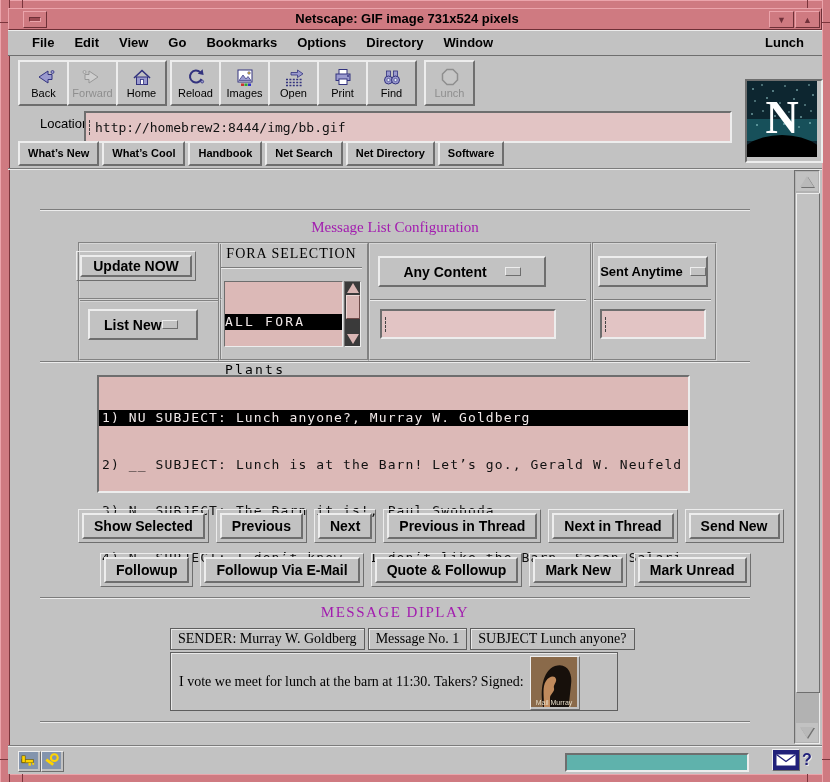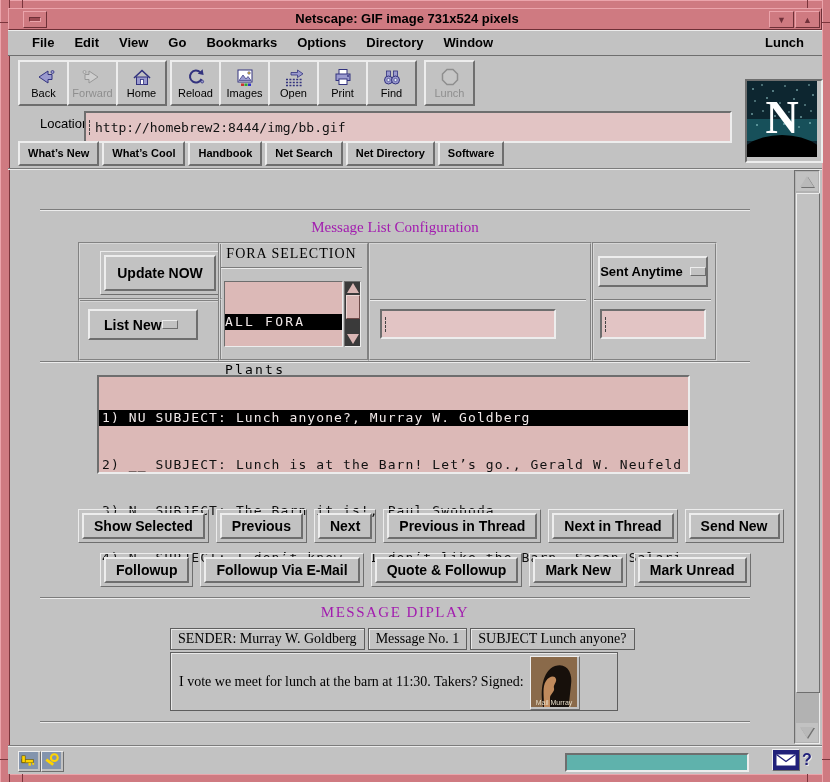--- a/index.html
+++ b/index.html
@@ -255,21 +255,21 @@
   </div>
 
   <div class="abs ehr" style="left:8px;top:168px;width:814px"></div>
 
   <div class="abs" style="left:0;top:0;width:830px;height:782px">
 
     <div class="abs ehr" style="left:40px;top:209px;width:710px"></div>
     <div class="abs serif gtitle" style="left:40px;top:219px;width:710px">Message List Configuration</div>
 
     <div class="abs groove" style="left:78px;top:242px;width:140px;height:56px"></div>
-    <div class="abs dframe" style="left:100px;top:251px;width:120px;height:44px">
+    <div class="abs dframe" style="left:76px;top:251px;width:120px;height:30px">
       <div class="gbtn raised" style="width:100%;height:100%">Update NOW</div>
     </div>
     <div class="abs groove" style="left:78px;top:298px;width:140px;height:59px"></div>
     <div class="abs gbtn raised" style="left:88px;top:309px;width:110px;height:31px;justify-content:flex-start;padding-left:14px;">
       <span>List New</span>
       <span class="mi"></span>
     </div>
 
     <div class="abs groove" style="left:218px;top:242px;width:147px;height:115px"></div>
     <div class="abs serif" style="left:218px;top:246px;width:147px;text-align:center;font-size:14px;letter-spacing:1px">FORA SELECTION</div>
@@ -280,40 +280,44 @@
       <div>CAL</div>
       <div>Op. Systems</div>
     </div>
     <div class="abs fsb sunken1" style="left:344px;top:281px;width:17px;height:66px">
       <div class="ftri-up" style="margin:1px auto 0"></div>
       <div class="fthumb" style="margin:2px auto 0;width:12px;height:22px"></div>
       <div class="ftri-dn" style="margin:15px auto 0"></div>
     </div>
 
     <div class="abs groove" style="left:368px;top:242px;width:220px;height:115px"></div>
+    <div class="abs gbtn raised" style="left:378px;top:256px;width:168px;height:31px;gap:18px">
+      <span>Any Content</span>
+      <span class="mi"></span>
+    </div>
     <div class="abs ehr" style="left:370px;top:299px;width:216px"></div>
     <div class="abs field sunken" style="left:380px;top:309px;width:176px;height:30px">
       <span class="ibeam"></span>
       <span class="urltext"></span>
     </div>
 
     <div class="abs groove" style="left:592px;top:242px;width:121px;height:115px"></div>
     <div class="abs gbtn raised" style="left:598px;top:256px;width:110px;height:31px;gap:7px;font-size:13px">
       <span>Sent Anytime</span>
       <span class="mi"></span>
     </div>
     <div class="abs ehr" style="left:594px;top:299px;width:117px"></div>
     <div class="abs field sunken" style="left:600px;top:309px;width:106px;height:30px">
       <span class="ibeam"></span>
       <span class="urltext"></span>
     </div>
 
     <div class="abs ehr" style="left:40px;top:361px;width:710px"></div>
 
-    <div class="abs msglist sunken" style="left:97px;top:375px;width:593px;height:99px">
+    <div class="abs msglist sunken" style="left:97px;top:375px;width:593px;height:118px">
       <div class="row sel">1) NU SUBJECT: Lunch anyone?, Murray W. Goldberg</div>
       <div class="row">2) __ SUBJECT: Lunch is at the Barn! Let’s go., Gerald W. Neufeld</div>
       <div class="row">3) N_ SUBJECT: The Barn it is!, Paul Swoboda</div>
       <div class="row">4) N_ SUBJECT: I don’t know - I don’t like the Barn, Sasan Salari</div>
     </div>
 
     <div class="abs btnrow" style="left:78px;top:509px">
       <div class="dframe">
           <div class="gbtn raised">Show Selected</div>
         </div>

